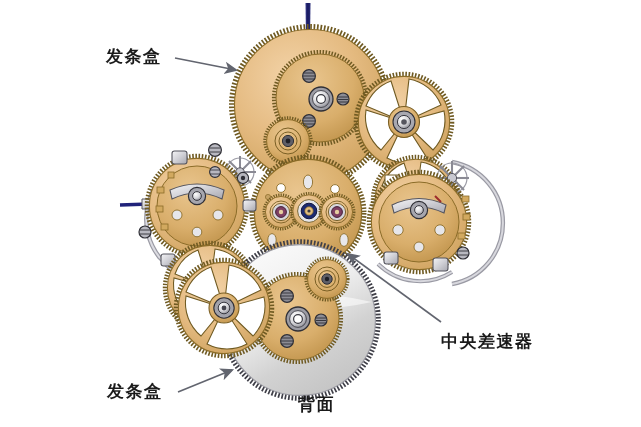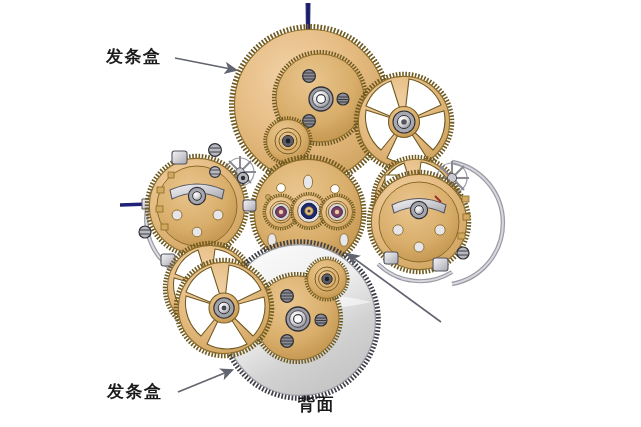--- a/index.html
+++ b/index.html
@@ -379,16 +379,17 @@
       <line x1="175" y1="58" x2="236" y2="70" stroke="#62656F" stroke-width="1.6" marker-end="url(#arrowHead)"></line>
       <line x1="178" y1="392" x2="232" y2="370" stroke="#62656F" stroke-width="1.6" marker-end="url(#arrowHead)"></line>
       <line x1="441" y1="322" x2="348" y2="254" stroke="#62656F" stroke-width="1.6" marker-end="url(#arrowHead)"></line>
     </g>
   </svg>
 
   <div class="anno-label" id="label-barrel-top">发条盒</div>
 
   <div class="anno-label" id="label-barrel-bottom">发条盒</div>
 
+  <div class="anno-label" id="label-differential">中央差速器</div>
 
   <div class="anno-label" id="label-backside">背面</div>
 
 </div>
 
 </body></html>

